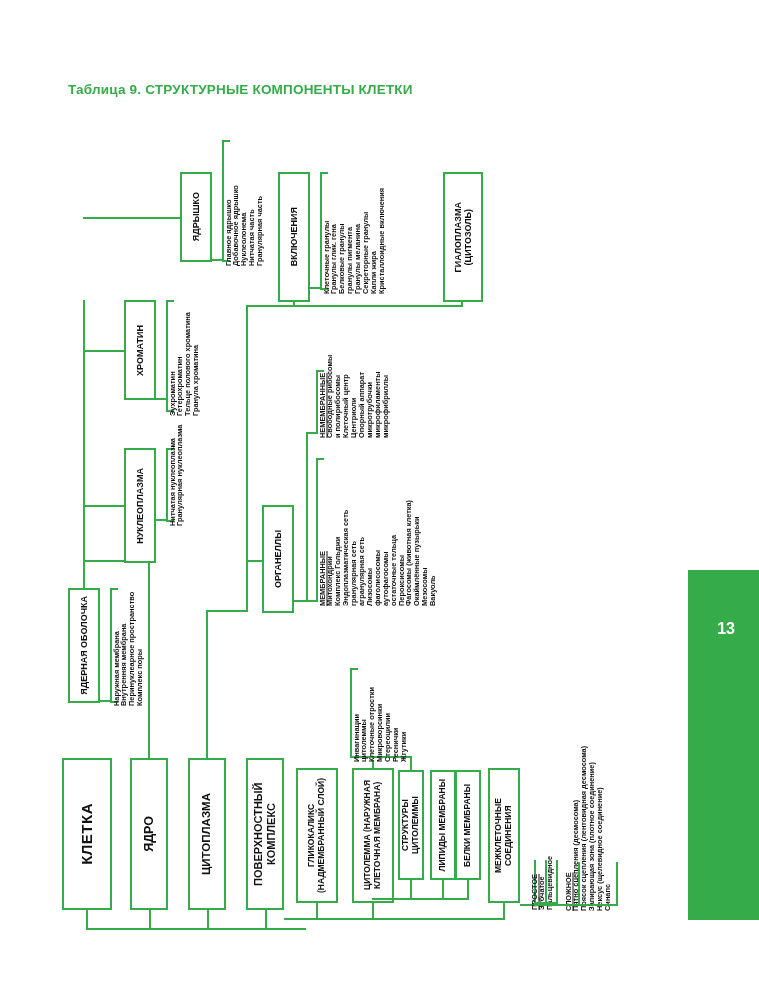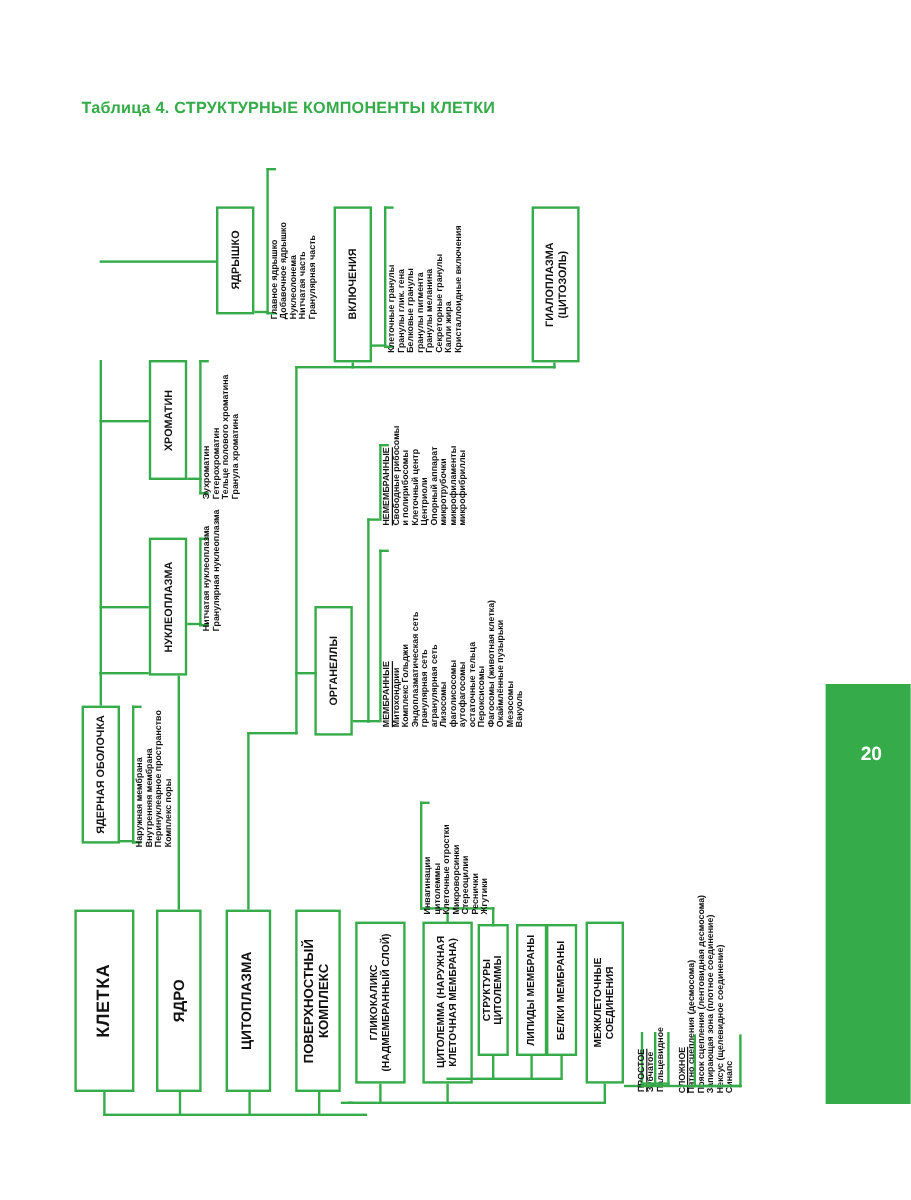--- a/index.html
+++ b/index.html
@@ -46,24 +46,24 @@
              text-decoration:underline;margin:0 0.5px;}
 
   
   .ln{position:absolute;background:#35ac49;}
   .h{height:2.2px;}
   .v{width:2.2px;}
 </style>
 </head>
 <body>
 
-<div class="title">Таблица 4. СТРУКТУРНЫЕ КОМПОНЕНТЫ КЛЕТКИ</div>
+<div class="title">Таблица 9. СТРУКТУРНЫЕ КОМПОНЕНТЫ КЛЕТКИ</div>
 
 <div class="pagemark"></div>
-<div class="pagenum">20</div>
+<div class="pagenum">13</div>
 
 <div class="vbox" style="left:62px;top:758px;width:50px;height:152px;">
   <span style="font-size:15px;letter-spacing:.5px;">КЛЕТКА</span>
 </div>
 
 <div class="ln h" style="left:87px;top:910px;width:2.2px;height:0;"></div>
 <div class="ln v" style="left:86px;top:910px;height:20px;"></div>
 <div class="ln h" style="left:86px;top:928px;width:220px;"></div>
 <div class="ln v" style="left:149px;top:910px;height:20px;"></div>
 <div class="ln v" style="left:207px;top:910px;height:20px;"></div>

